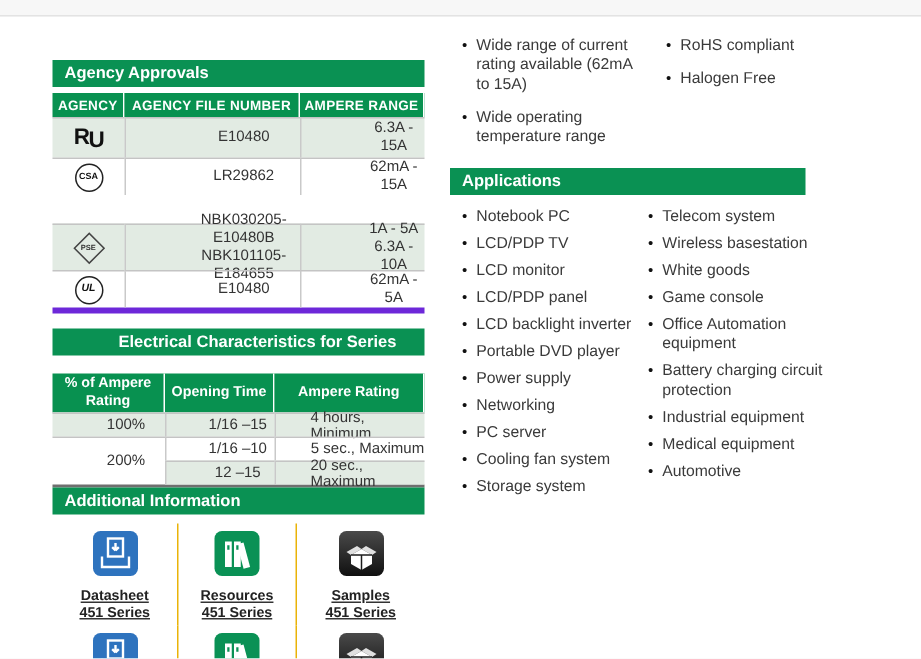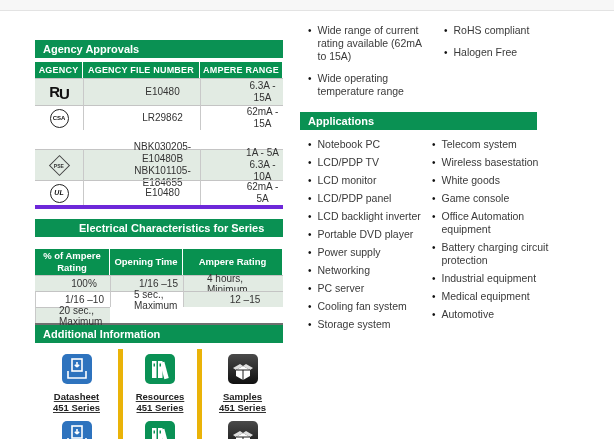--- a/index.html
+++ b/index.html
@@ -45,21 +45,21 @@
        border-right:1px solid #fff;padding:0 4px;}
   .eth:last-child{border-right:none;}
   .etd{display:flex;align-items:center;justify-content:center;font-size:10px;
        border-top:1px solid #c4c4c4;height:15px;padding-left:23px;}
   .etd.c2,.etd.c3{border-left:1px solid #c9c9c9;}
   .span2{grid-row:span 2;height:auto;}
 
   
   .info-grid{display:grid;grid-template-columns:83px 79px 1fr;margin-top:6px;}
   .info-cell{text-align:center;padding:5px 0 3px;text-decoration:underline;}
-  .info-cell.mid,.info-cell.right{border-left:5px solid #eab308;}
+  .info-cell.mid,.info-cell.right{border-left:1px solid #eab308;}
   .tile{display:inline-block;width:30px;height:30px;border-radius:5px;}
   .tile.blue{background:#2e73be;}
   .tile.green{background:#0a9155;}
   .tile.black{background:linear-gradient(#4a4a4a,#101010);}
   .info-label{margin-top:3px;font-size:9.5px;font-weight:bold;line-height:11px;color:#222;
               white-space:pre-line;}
 
   
   .right-col{position:absolute;left:300px;top:24px;width:280px;}
   .features{display:flex;}
@@ -119,20 +119,21 @@
 
     <div class="elec-table">
       <div class="eth">% of Ampere Rating</div>
       <div class="eth">Opening Time</div>
       <div class="eth">Ampere Rating</div>
 
       <div class="etd tint">100%</div>
       <div class="etd c2 tint">1/16 –15</div>
       <div class="etd c3 tint">4 hours, Minimum</div>
 
+      <div class="etd span2">200%</div>
       <div class="etd c2">1/16 –10</div>
       <div class="etd c3">5 sec., Maximum</div>
 
       <div class="etd c2 tint">12 –15</div>
       <div class="etd c3 tint">20 sec., Maximum</div>
     </div>
 
     <div class="section-bar" style="">Additional Information</div>
 
     <div class="info-grid">

